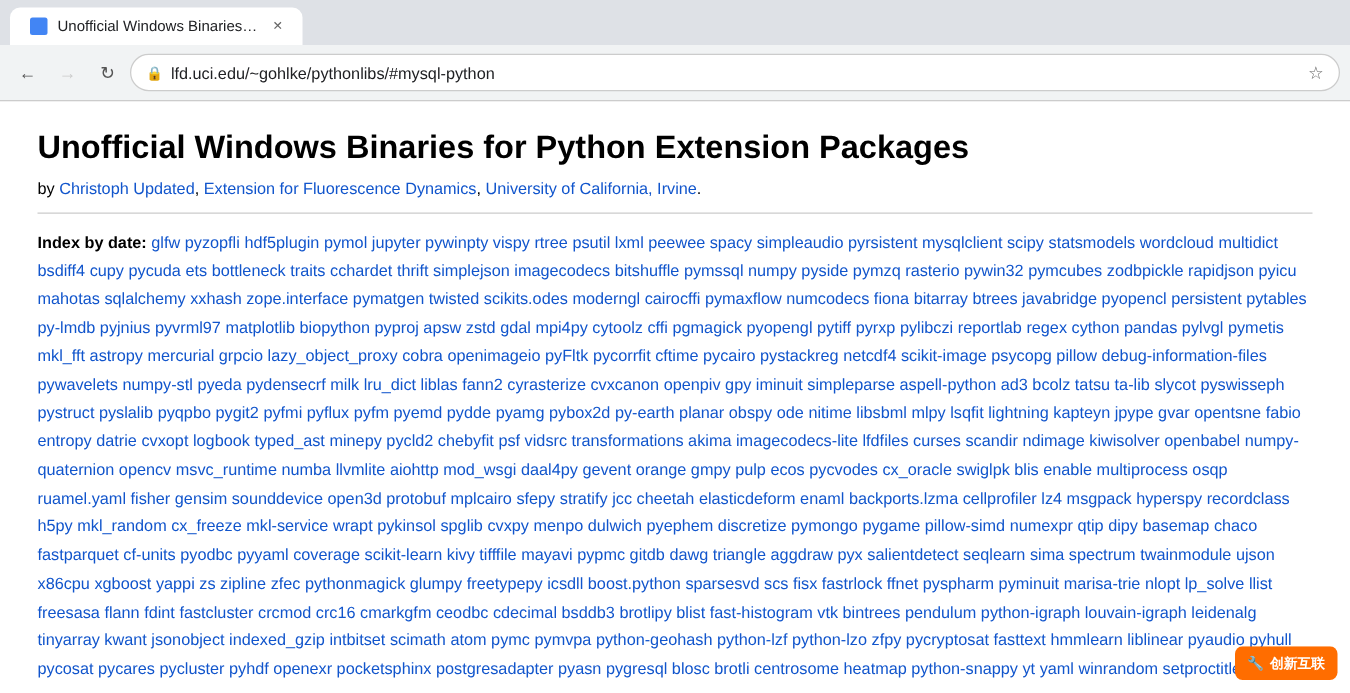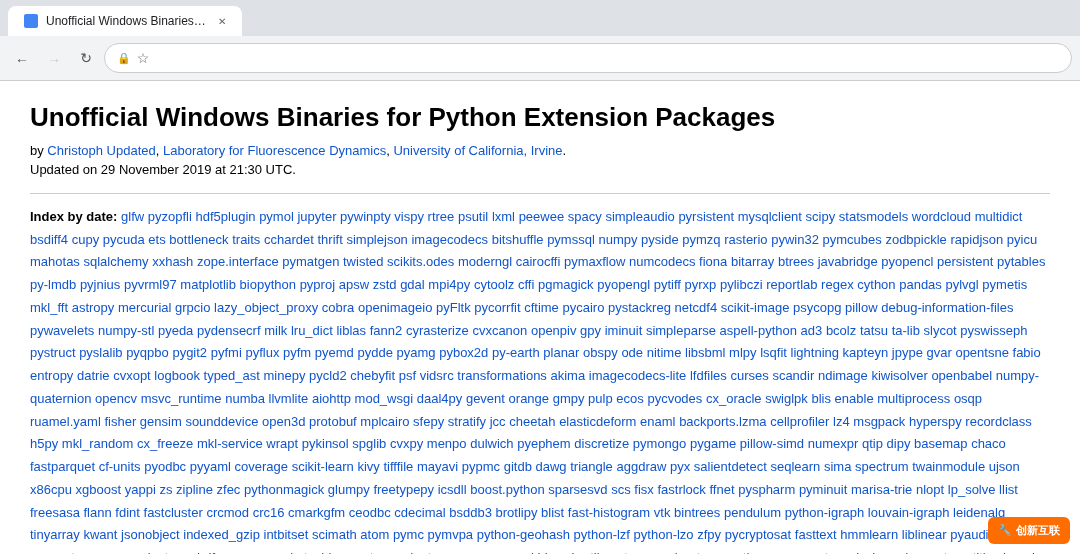--- a/index.html
+++ b/index.html
@@ -221,34 +221,34 @@
     </div>
   </div>
 
   <div class="nav-bar">
     <button class="nav-btn" title="Back">←</button>
     <button class="nav-btn disabled" title="Forward">→</button>
     <button class="nav-btn" title="Reload">↻</button>
 
     <div class="address-bar">
       <span class="lock-icon">🔒</span>
+      <span class="url-text">lfd.uci.edu/~gohlke/pythonlibs/#mysql-python</span>
       <span style="color:#666;font-size:14px;">☆</span>
     </div>
 
   </div>
 </div>
 
 <div class="page-content">
   <h1 class="page-title">Unofficial Windows Binaries for Python Extension Packages</h1>
 
   <p class="subtitle">
-    <span>by </span><a href="#">Christoph Updated</a>, <a href="#">Laboratory for Fluorescence Dynamics</a>, <a href="#">University of California, Irvine</a>.
+    <span>by </span><a href="#">Christoph Updated</a>, <a href="#">Extension for Fluorescence Dynamics</a>, <a href="#">University of California, Irvine</a>.
   </p>
 
-  <p class="updated">Updated on 29 November 2019 at 21:30 UTC.</p>
 
   <hr>
 
   <div class="index-section">
     <span class="label">Index by date:</span>
     <span id="index-links-container"><a href="#glfw" style="color: rgb(17, 85, 204); text-decoration: none; font-size: 13px;">glfw</a> <a href="#pyzopfli" style="color: rgb(17, 85, 204); text-decoration: none; font-size: 13px;">pyzopfli</a> <a href="#hdf5plugin" style="color: rgb(17, 85, 204); text-decoration: none; font-size: 13px;">hdf5plugin</a> <a href="#pymol" style="color: rgb(17, 85, 204); text-decoration: none; font-size: 13px;">pymol</a> <a href="#jupyter" style="color: rgb(17, 85, 204); text-decoration: none; font-size: 13px;">jupyter</a> <a href="#pywinpty" style="color: rgb(17, 85, 204); text-decoration: none; font-size: 13px;">pywinpty</a> <a href="#vispy" style="color: rgb(17, 85, 204); text-decoration: none; font-size: 13px;">vispy</a> <a href="#rtree" style="color: rgb(17, 85, 204); text-decoration: none; font-size: 13px;">rtree</a> <a href="#psutil" style="color: rgb(17, 85, 204); text-decoration: none; font-size: 13px;">psutil</a> <a href="#lxml" style="color: rgb(17, 85, 204); text-decoration: none; font-size: 13px;">lxml</a> <a href="#peewee" style="color: rgb(17, 85, 204); text-decoration: none; font-size: 13px;">peewee</a> <a href="#spacy" style="color: rgb(17, 85, 204); text-decoration: none; font-size: 13px;">spacy</a> <a href="#simpleaudio" style="color: rgb(17, 85, 204); text-decoration: none; font-size: 13px;">simpleaudio</a> <a href="#pyrsistent" style="color: rgb(17, 85, 204); text-decoration: none; font-size: 13px;">pyrsistent</a> <a href="#mysqlclient" style="color: rgb(17, 85, 204); text-decoration: none; font-size: 13px;">mysqlclient</a> <a href="#scipy" style="color: rgb(17, 85, 204); text-decoration: none; font-size: 13px;">scipy</a> <a href="#statsmodels" style="color: rgb(17, 85, 204); text-decoration: none; font-size: 13px;">statsmodels</a> <a href="#wordcloud" style="color: rgb(17, 85, 204); text-decoration: none; font-size: 13px;">wordcloud</a> <a href="#multidict" style="color: rgb(17, 85, 204); text-decoration: none; font-size: 13px;">multidict</a> <a href="#bsdiff4" style="color: rgb(17, 85, 204); text-decoration: none; font-size: 13px;">bsdiff4</a> <a href="#cupy" style="color: rgb(17, 85, 204); text-decoration: none; font-size: 13px;">cupy</a> <a href="#pycuda" style="color: rgb(17, 85, 204); text-decoration: none; font-size: 13px;">pycuda</a> <a href="#ets" style="color: rgb(17, 85, 204); text-decoration: none; font-size: 13px;">ets</a> <a href="#bottleneck" style="color: rgb(17, 85, 204); text-decoration: none; font-size: 13px;">bottleneck</a> <a href="#traits" style="color: rgb(17, 85, 204); text-decoration: none; font-size: 13px;">traits</a> <a href="#cchardet" style="color: rgb(17, 85, 204); text-decoration: none; font-size: 13px;">cchardet</a> <a href="#thrift" style="color: rgb(17, 85, 204); text-decoration: none; font-size: 13px;">thrift</a> <a href="#simplejson" style="color: rgb(17, 85, 204); text-decoration: none; font-size: 13px;">simplejson</a> <a href="#imagecodecs" style="color: rgb(17, 85, 204); text-decoration: none; font-size: 13px;">imagecodecs</a> <a href="#bitshuffle" style="color: rgb(17, 85, 204); text-decoration: none; font-size: 13px;">bitshuffle</a> <a href="#pymssql" style="color: rgb(17, 85, 204); text-decoration: none; font-size: 13px;">pymssql</a> <a href="#numpy" style="color: rgb(17, 85, 204); text-decoration: none; font-size: 13px;">numpy</a> <a href="#pyside" style="color: rgb(17, 85, 204); text-decoration: none; font-size: 13px;">pyside</a> <a href="#pymzq" style="color: rgb(17, 85, 204); text-decoration: none; font-size: 13px;">pymzq</a> <a href="#rasterio" style="color: rgb(17, 85, 204); text-decoration: none; font-size: 13px;">rasterio</a> <a href="#pywin32" style="color: rgb(17, 85, 204); text-decoration: none; font-size: 13px;">pywin32</a> <a href="#pymcubes" style="color: rgb(17, 85, 204); text-decoration: none; font-size: 13px;">pymcubes</a> <a href="#zodbpickle" style="color: rgb(17, 85, 204); text-decoration: none; font-size: 13px;">zodbpickle</a> <a href="#rapidjson" style="color: rgb(17, 85, 204); text-decoration: none; font-size: 13px;">rapidjson</a> <a href="#pyicu" style="color: rgb(17, 85, 204); text-decoration: none; font-size: 13px;">pyicu</a> <a href="#mahotas" style="color: rgb(17, 85, 204); text-decoration: none; font-size: 13px;">mahotas</a> <a href="#sqlalchemy" style="color: rgb(17, 85, 204); text-decoration: none; font-size: 13px;">sqlalchemy</a> <a href="#xxhash" style="color: rgb(17, 85, 204); text-decoration: none; font-size: 13px;">xxhash</a> <a href="#zope-interface" style="color: rgb(17, 85, 204); text-decoration: none; font-size: 13px;">zope.interface</a> <a href="#pymatgen" style="color: rgb(17, 85, 204); text-decoration: none; font-size: 13px;">pymatgen</a> <a href="#twisted" style="color: rgb(17, 85, 204); text-decoration: none; font-size: 13px;">twisted</a> <a href="#scikits-odes" style="color: rgb(17, 85, 204); text-decoration: none; font-size: 13px;">scikits.odes</a> <a href="#moderngl" style="color: rgb(17, 85, 204); text-decoration: none; font-size: 13px;">moderngl</a> <a href="#cairocffi" style="color: rgb(17, 85, 204); text-decoration: none; font-size: 13px;">cairocffi</a> <a href="#pymaxflow" style="color: rgb(17, 85, 204); text-decoration: none; font-size: 13px;">pymaxflow</a> <a href="#numcodecs" style="color: rgb(17, 85, 204); text-decoration: none; font-size: 13px;">numcodecs</a> <a href="#fiona" style="color: rgb(17, 85, 204); text-decoration: none; font-size: 13px;">fiona</a> <a href="#bitarray" style="color: rgb(17, 85, 204); text-decoration: none; font-size: 13px;">bitarray</a> <a href="#btrees" style="color: rgb(17, 85, 204); text-decoration: none; font-size: 13px;">btrees</a> <a href="#javabridge" style="color: rgb(17, 85, 204); text-decoration: none; font-size: 13px;">javabridge</a> <a href="#pyopencl" style="color: rgb(17, 85, 204); text-decoration: none; font-size: 13px;">pyopencl</a> <a href="#persistent" style="color: rgb(17, 85, 204); text-decoration: none; font-size: 13px;">persistent</a> <a href="#pytables" style="color: rgb(17, 85, 204); text-decoration: none; font-size: 13px;">pytables</a> <a href="#py-lmdb" style="color: rgb(17, 85, 204); text-decoration: none; font-size: 13px;">py-lmdb</a> <a href="#pyjnius" style="color: rgb(17, 85, 204); text-decoration: none; font-size: 13px;">pyjnius</a> <a href="#pyvrml97" style="color: rgb(17, 85, 204); text-decoration: none; font-size: 13px;">pyvrml97</a> <a href="#matplotlib" style="color: rgb(17, 85, 204); text-decoration: none; font-size: 13px;">matplotlib</a> <a href="#biopython" style="color: rgb(17, 85, 204); text-decoration: none; font-size: 13px;">biopython</a> <a href="#pyproj" style="color: rgb(17, 85, 204); text-decoration: none; font-size: 13px;">pyproj</a> <a href="#apsw" style="color: rgb(17, 85, 204); text-decoration: none; font-size: 13px;">apsw</a> <a href="#zstd" style="color: rgb(17, 85, 204); text-decoration: none; font-size: 13px;">zstd</a> <a href="#gdal" style="color: rgb(17, 85, 204); text-decoration: none; font-size: 13px;">gdal</a> <a href="#mpi4py" style="color: rgb(17, 85, 204); text-decoration: none; font-size: 13px;">mpi4py</a> <a href="#cytoolz" style="color: rgb(17, 85, 204); text-decoration: none; font-size: 13px;">cytoolz</a> <a href="#cffi" style="color: rgb(17, 85, 204); text-decoration: none; font-size: 13px;">cffi</a> <a href="#pgmagick" style="color: rgb(17, 85, 204); text-decoration: none; font-size: 13px;">pgmagick</a> <a href="#pyopengl" style="color: rgb(17, 85, 204); text-decoration: none; font-size: 13px;">pyopengl</a> <a href="#pytiff" style="color: rgb(17, 85, 204); text-decoration: none; font-size: 13px;">pytiff</a> <a href="#pyrxp" style="color: rgb(17, 85, 204); text-decoration: none; font-size: 13px;">pyrxp</a> <a href="#pylibczi" style="color: rgb(17, 85, 204); text-decoration: none; font-size: 13px;">pylibczi</a> <a href="#reportlab" style="color: rgb(17, 85, 204); text-decoration: none; font-size: 13px;">reportlab</a> <a href="#regex" style="color: rgb(17, 85, 204); text-decoration: none; font-size: 13px;">regex</a> <a href="#cython" style="color: rgb(17, 85, 204); text-decoration: none; font-size: 13px;">cython</a> <a href="#pandas" style="color: rgb(17, 85, 204); text-decoration: none; font-size: 13px;">pandas</a> <a href="#pylvgl" style="color: rgb(17, 85, 204); text-decoration: none; font-size: 13px;">pylvgl</a> <a href="#pymetis" style="color: rgb(17, 85, 204); text-decoration: none; font-size: 13px;">pymetis</a> <a href="#mkl-fft" style="color: rgb(17, 85, 204); text-decoration: none; font-size: 13px;">mkl_fft</a> <a href="#astropy" style="color: rgb(17, 85, 204); text-decoration: none; font-size: 13px;">astropy</a> <a href="#mercurial" style="color: rgb(17, 85, 204); text-decoration: none; font-size: 13px;">mercurial</a> <a href="#grpcio" style="color: rgb(17, 85, 204); text-decoration: none; font-size: 13px;">grpcio</a> <a href="#lazy-object-proxy" style="color: rgb(17, 85, 204); text-decoration: none; font-size: 13px;">lazy_object_proxy</a> <a href="#cobra" style="color: rgb(17, 85, 204); text-decoration: none; font-size: 13px;">cobra</a> <a href="#openimageio" style="color: rgb(17, 85, 204); text-decoration: none; font-size: 13px;">openimageio</a> <a href="#pyfltk" style="color: rgb(17, 85, 204); text-decoration: none; font-size: 13px;">pyFltk</a> <a href="#pycorrfit" style="color: rgb(17, 85, 204); text-decoration: none; font-size: 13px;">pycorrfit</a> <a href="#cftime" style="color: rgb(17, 85, 204); text-decoration: none; font-size: 13px;">cftime</a> <a href="#pycairo" style="color: rgb(17, 85, 204); text-decoration: none; font-size: 13px;">pycairo</a> <a href="#pystackreg" style="color: rgb(17, 85, 204); text-decoration: none; font-size: 13px;">pystackreg</a> <a href="#netcdf4" style="color: rgb(17, 85, 204); text-decoration: none; font-size: 13px;">netcdf4</a> <a href="#scikit-image" style="color: rgb(17, 85, 204); text-decoration: none; font-size: 13px;">scikit-image</a> <a href="#psycopg" style="color: rgb(17, 85, 204); text-decoration: none; font-size: 13px;">psycopg</a> <a href="#pillow" style="color: rgb(17, 85, 204); text-decoration: none; font-size: 13px;">pillow</a> <a href="#debug-information-files" style="color: rgb(17, 85, 204); text-decoration: none; font-size: 13px;">debug-information-files</a> <a href="#pywavelets" style="color: rgb(17, 85, 204); text-decoration: none; font-size: 13px;">pywavelets</a> <a href="#numpy-stl" style="color: rgb(17, 85, 204); text-decoration: none; font-size: 13px;">numpy-stl</a> <a href="#pyeda" style="color: rgb(17, 85, 204); text-decoration: none; font-size: 13px;">pyeda</a> <a href="#pydensecrf" style="color: rgb(17, 85, 204); text-decoration: none; font-size: 13px;">pydensecrf</a> <a href="#milk" style="color: rgb(17, 85, 204); text-decoration: none; font-size: 13px;">milk</a> <a href="#lru-dict" style="color: rgb(17, 85, 204); text-decoration: none; font-size: 13px;">lru_dict</a> <a href="#liblas" style="color: rgb(17, 85, 204); text-decoration: none; font-size: 13px;">liblas</a> <a href="#fann2" style="color: rgb(17, 85, 204); text-decoration: none; font-size: 13px;">fann2</a> <a href="#cyrasterize" style="color: rgb(17, 85, 204); text-decoration: none; font-size: 13px;">cyrasterize</a> <a href="#cvxcanon" style="color: rgb(17, 85, 204); text-decoration: none; font-size: 13px;">cvxcanon</a> <a href="#openpiv" style="color: rgb(17, 85, 204); text-decoration: none; font-size: 13px;">openpiv</a> <a href="#gpy" style="color: rgb(17, 85, 204); text-decoration: none; font-size: 13px;">gpy</a> <a href="#iminuit" style="color: rgb(17, 85, 204); text-decoration: none; font-size: 13px;">iminuit</a> <a href="#simpleparse" style="color: rgb(17, 85, 204); text-decoration: none; font-size: 13px;">simpleparse</a> <a href="#aspell-python" style="color: rgb(17, 85, 204); text-decoration: none; font-size: 13px;">aspell-python</a> <a href="#ad3" style="color: rgb(17, 85, 204); text-decoration: none; font-size: 13px;">ad3</a> <a href="#bcolz" style="color: rgb(17, 85, 204); text-decoration: none; font-size: 13px;">bcolz</a> <a href="#tatsu" style="color: rgb(17, 85, 204); text-decoration: none; font-size: 13px;">tatsu</a> <a href="#ta-lib" style="color: rgb(17, 85, 204); text-decoration: none; font-size: 13px;">ta-lib</a> <a href="#slycot" style="color: rgb(17, 85, 204); text-decoration: none; font-size: 13px;">slycot</a> <a href="#pyswisseph" style="color: rgb(17, 85, 204); text-decoration: none; font-size: 13px;">pyswisseph</a> <a href="#pystruct" style="color: rgb(17, 85, 204); text-decoration: none; font-size: 13px;">pystruct</a> <a href="#pyslalib" style="color: rgb(17, 85, 204); text-decoration: none; font-size: 13px;">pyslalib</a> <a href="#pyqpbo" style="color: rgb(17, 85, 204); text-decoration: none; font-size: 13px;">pyqpbo</a> <a href="#pygit2" style="color: rgb(17, 85, 204); text-decoration: none; font-size: 13px;">pygit2</a> <a href="#pyfmi" style="color: rgb(17, 85, 204); text-decoration: none; font-size: 13px;">pyfmi</a> <a href="#pyflux" style="color: rgb(17, 85, 204); text-decoration: none; font-size: 13px;">pyflux</a> <a href="#pyfm" style="color: rgb(17, 85, 204); text-decoration: none; font-size: 13px;">pyfm</a> <a href="#pyemd" style="color: rgb(17, 85, 204); text-decoration: none; font-size: 13px;">pyemd</a> <a href="#pydde" style="color: rgb(17, 85, 204); text-decoration: none; font-size: 13px;">pydde</a> <a href="#pyamg" style="color: rgb(17, 85, 204); text-decoration: none; font-size: 13px;">pyamg</a> <a href="#pybox2d" style="color: rgb(17, 85, 204); text-decoration: none; font-size: 13px;">pybox2d</a> <a href="#py-earth" style="color: rgb(17, 85, 204); text-decoration: none; font-size: 13px;">py-earth</a> <a href="#planar" style="color: rgb(17, 85, 204); text-decoration: none; font-size: 13px;">planar</a> <a href="#obspy" style="color: rgb(17, 85, 204); text-decoration: none; font-size: 13px;">obspy</a> <a href="#ode" style="color: rgb(17, 85, 204); text-decoration: none; font-size: 13px;">ode</a> <a href="#nitime" style="color: rgb(17, 85, 204); text-decoration: none; font-size: 13px;">nitime</a> <a href="#libsbml" style="color: rgb(17, 85, 204); text-decoration: none; font-size: 13px;">libsbml</a> <a href="#mlpy" style="color: rgb(17, 85, 204); text-decoration: none; font-size: 13px;">mlpy</a> <a href="#lsqfit" style="color: rgb(17, 85, 204); text-decoration: none; font-size: 13px;">lsqfit</a> <a href="#lightning" style="color: rgb(17, 85, 204); text-decoration: none; font-size: 13px;">lightning</a> <a href="#kapteyn" style="color: rgb(17, 85, 204); text-decoration: none; font-size: 13px;">kapteyn</a> <a href="#jpype" style="color: rgb(17, 85, 204); text-decoration: none; font-size: 13px;">jpype</a> <a href="#gvar" style="color: rgb(17, 85, 204); text-decoration: none; font-size: 13px;">gvar</a> <a href="#opentsne" style="color: rgb(17, 85, 204); text-decoration: none; font-size: 13px;">opentsne</a> <a href="#fabio" style="color: rgb(17, 85, 204); text-decoration: none; font-size: 13px;">fabio</a> <a href="#entropy" style="color: rgb(17, 85, 204); text-decoration: none; font-size: 13px;">entropy</a> <a href="#datrie" style="color: rgb(17, 85, 204); text-decoration: none; font-size: 13px;">datrie</a> <a href="#cvxopt" style="color: rgb(17, 85, 204); text-decoration: none; font-size: 13px;">cvxopt</a> <a href="#logbook" style="color: rgb(17, 85, 204); text-decoration: none; font-size: 13px;">logbook</a> <a href="#typed-ast" style="color: rgb(17, 85, 204); text-decoration: none; font-size: 13px;">typed_ast</a> <a href="#minepy" style="color: rgb(17, 85, 204); text-decoration: none; font-size: 13px;">minepy</a> <a href="#pycld2" style="color: rgb(17, 85, 204); text-decoration: none; font-size: 13px;">pycld2</a> <a href="#chebyfit" style="color: rgb(17, 85, 204); text-decoration: none; font-size: 13px;">chebyfit</a> <a href="#psf" style="color: rgb(17, 85, 204); text-decoration: none; font-size: 13px;">psf</a> <a href="#vidsrc" style="color: rgb(17, 85, 204); text-decoration: none; font-size: 13px;">vidsrc</a> <a href="#transformations" style="color: rgb(17, 85, 204); text-decoration: none; font-size: 13px;">transformations</a> <a href="#akima" style="color: rgb(17, 85, 204); text-decoration: none; font-size: 13px;">akima</a> <a href="#imagecodecs-lite" style="color: rgb(17, 85, 204); text-decoration: none; font-size: 13px;">imagecodecs-lite</a> <a href="#lfdfiles" style="color: rgb(17, 85, 204); text-decoration: none; font-size: 13px;">lfdfiles</a> <a href="#curses" style="color: rgb(17, 85, 204); text-decoration: none; font-size: 13px;">curses</a> <a href="#scandir" style="color: rgb(17, 85, 204); text-decoration: none; font-size: 13px;">scandir</a> <a href="#ndimage" style="color: rgb(17, 85, 204); text-decoration: none; font-size: 13px;">ndimage</a> <a href="#kiwisolver" style="color: rgb(17, 85, 204); text-decoration: none; font-size: 13px;">kiwisolver</a> <a href="#openbabel" style="color: rgb(17, 85, 204); text-decoration: none; font-size: 13px;">openbabel</a> <a href="#numpy-quaternion" style="color: rgb(17, 85, 204); text-decoration: none; font-size: 13px;">numpy-quaternion</a> <a href="#opencv" style="color: rgb(17, 85, 204); text-decoration: none; font-size: 13px;">opencv</a> <a href="#msvc-runtime" style="color: rgb(17, 85, 204); text-decoration: none; font-size: 13px;">msvc_runtime</a> <a href="#numba" style="color: rgb(17, 85, 204); text-decoration: none; font-size: 13px;">numba</a> <a href="#llvmlite" style="color: rgb(17, 85, 204); text-decoration: none; font-size: 13px;">llvmlite</a> <a href="#aiohttp" style="color: rgb(17, 85, 204); text-decoration: none; font-size: 13px;">aiohttp</a> <a href="#mod-wsgi" style="color: rgb(17, 85, 204); text-decoration: none; font-size: 13px;">mod_wsgi</a> <a href="#daal4py" style="color: rgb(17, 85, 204); text-decoration: none; font-size: 13px;">daal4py</a> <a href="#gevent" style="color: rgb(17, 85, 204); text-decoration: none; font-size: 13px;">gevent</a> <a href="#orange" style="color: rgb(17, 85, 204); text-decoration: none; font-size: 13px;">orange</a> <a href="#gmpy" style="color: rgb(17, 85, 204); text-decoration: none; font-size: 13px;">gmpy</a> <a href="#pulp" style="color: rgb(17, 85, 204); text-decoration: none; font-size: 13px;">pulp</a> <a href="#ecos" style="color: rgb(17, 85, 204); text-decoration: none; font-size: 13px;">ecos</a> <a href="#pycvodes" style="color: rgb(17, 85, 204); text-decoration: none; font-size: 13px;">pycvodes</a> <a href="#cx-oracle" style="color: rgb(17, 85, 204); text-decoration: none; font-size: 13px;">cx_oracle</a> <a href="#swiglpk" style="color: rgb(17, 85, 204); text-decoration: none; font-size: 13px;">swiglpk</a> <a href="#blis" style="color: rgb(17, 85, 204); text-decoration: none; font-size: 13px;">blis</a> <a href="#enable" style="color: rgb(17, 85, 204); text-decoration: none; font-size: 13px;">enable</a> <a href="#multiprocess" style="color: rgb(17, 85, 204); text-decoration: none; font-size: 13px;">multiprocess</a> <a href="#osqp" style="color: rgb(17, 85, 204); text-decoration: none; font-size: 13px;">osqp</a> <a href="#ruamel-yaml" style="color: rgb(17, 85, 204); text-decoration: none; font-size: 13px;">ruamel.yaml</a> <a href="#fisher" style="color: rgb(17, 85, 204); text-decoration: none; font-size: 13px;">fisher</a> <a href="#gensim" style="color: rgb(17, 85, 204); text-decoration: none; font-size: 13px;">gensim</a> <a href="#sounddevice" style="color: rgb(17, 85, 204); text-decoration: none; font-size: 13px;">sounddevice</a> <a href="#open3d" style="color: rgb(17, 85, 204); text-decoration: none; font-size: 13px;">open3d</a> <a href="#protobuf" style="color: rgb(17, 85, 204); text-decoration: none; font-size: 13px;">protobuf</a> <a href="#mplcairo" style="color: rgb(17, 85, 204); text-decoration: none; font-size: 13px;">mplcairo</a> <a href="#sfepy" style="color: rgb(17, 85, 204); text-decoration: none; font-size: 13px;">sfepy</a> <a href="#stratify" style="color: rgb(17, 85, 204); text-decoration: none; font-size: 13px;">stratify</a> <a href="#jcc" style="color: rgb(17, 85, 204); text-decoration: none; font-size: 13px;">jcc</a> <a href="#cheetah" style="color: rgb(17, 85, 204); text-decoration: none; font-size: 13px;">cheetah</a> <a href="#elasticdeform" style="color: rgb(17, 85, 204); text-decoration: none; font-size: 13px;">elasticdeform</a> <a href="#enaml" style="color: rgb(17, 85, 204); text-decoration: none; font-size: 13px;">enaml</a> <a href="#backports-lzma" style="color: rgb(17, 85, 204); text-decoration: none; font-size: 13px;">backports.lzma</a> <a href="#cellprofiler" style="color: rgb(17, 85, 204); text-decoration: none; font-size: 13px;">cellprofiler</a> <a href="#lz4" style="color: rgb(17, 85, 204); text-decoration: none; font-size: 13px;">lz4</a> <a href="#msgpack" style="color: rgb(17, 85, 204); text-decoration: none; font-size: 13px;">msgpack</a> <a href="#hyperspy" style="color: rgb(17, 85, 204); text-decoration: none; font-size: 13px;">hyperspy</a> <a href="#recordclass" style="color: rgb(17, 85, 204); text-decoration: none; font-size: 13px;">recordclass</a> <a href="#h5py" style="color: rgb(17, 85, 204); text-decoration: none; font-size: 13px;">h5py</a> <a href="#mkl-random" style="color: rgb(17, 85, 204); text-decoration: none; font-size: 13px;">mkl_random</a> <a href="#cx-freeze" style="color: rgb(17, 85, 204); text-decoration: none; font-size: 13px;">cx_freeze</a> <a href="#mkl-service" style="color: rgb(17, 85, 204); text-decoration: none; font-size: 13px;">mkl-service</a> <a href="#wrapt" style="color: rgb(17, 85, 204); text-decoration: none; font-size: 13px;">wrapt</a> <a href="#pykinsol" style="color: rgb(17, 85, 204); text-decoration: none; font-size: 13px;">pykinsol</a> <a href="#spglib" style="color: rgb(17, 85, 204); text-decoration: none; font-size: 13px;">spglib</a> <a href="#cvxpy" style="color: rgb(17, 85, 204); text-decoration: none; font-size: 13px;">cvxpy</a> <a href="#menpo" style="color: rgb(17, 85, 204); text-decoration: none; font-size: 13px;">menpo</a> <a href="#dulwich" style="color: rgb(17, 85, 204); text-decoration: none; font-size: 13px;">dulwich</a> <a href="#pyephem" style="color: rgb(17, 85, 204); text-decoration: none; font-size: 13px;">pyephem</a> <a href="#discretize" style="color: rgb(17, 85, 204); text-decoration: none; font-size: 13px;">discretize</a> <a href="#pymongo" style="color: rgb(17, 85, 204); text-decoration: none; font-size: 13px;">pymongo</a> <a href="#pygame" style="color: rgb(17, 85, 204); text-decoration: none; font-size: 13px;">pygame</a> <a href="#pillow-simd" style="color: rgb(17, 85, 204); text-decoration: none; font-size: 13px;">pillow-simd</a> <a href="#numexpr" style="color: rgb(17, 85, 204); text-decoration: none; font-size: 13px;">numexpr</a> <a href="#qtip" style="color: rgb(17, 85, 204); text-decoration: none; font-size: 13px;">qtip</a> <a href="#dipy" style="color: rgb(17, 85, 204); text-decoration: none; font-size: 13px;">dipy</a> <a href="#basemap" style="color: rgb(17, 85, 204); text-decoration: none; font-size: 13px;">basemap</a> <a href="#chaco" style="color: rgb(17, 85, 204); text-decoration: none; font-size: 13px;">chaco</a> <a href="#fastparquet" style="color: rgb(17, 85, 204); text-decoration: none; font-size: 13px;">fastparquet</a> <a href="#cf-units" style="color: rgb(17, 85, 204); text-decoration: none; font-size: 13px;">cf-units</a> <a href="#pyodbc" style="color: rgb(17, 85, 204); text-decoration: none; font-size: 13px;">pyodbc</a> <a href="#pyyaml" style="color: rgb(17, 85, 204); text-decoration: none; font-size: 13px;">pyyaml</a> <a href="#coverage" style="color: rgb(17, 85, 204); text-decoration: none; font-size: 13px;">coverage</a> <a href="#scikit-learn" style="color: rgb(17, 85, 204); text-decoration: none; font-size: 13px;">scikit-learn</a> <a href="#kivy" style="color: rgb(17, 85, 204); text-decoration: none; font-size: 13px;">kivy</a> <a href="#tifffile" style="color: rgb(17, 85, 204); text-decoration: none; font-size: 13px;">tifffile</a> <a href="#mayavi" style="color: rgb(17, 85, 204); text-decoration: none; font-size: 13px;">mayavi</a> <a href="#pypmc" style="color: rgb(17, 85, 204); text-decoration: none; font-size: 13px;">pypmc</a> <a href="#gitdb" style="color: rgb(17, 85, 204); text-decoration: none; font-size: 13px;">gitdb</a> <a href="#dawg" style="color: rgb(17, 85, 204); text-decoration: none; font-size: 13px;">dawg</a> <a href="#triangle" style="color: rgb(17, 85, 204); text-decoration: none; font-size: 13px;">triangle</a> <a href="#aggdraw" style="color: rgb(17, 85, 204); text-decoration: none; font-size: 13px;">aggdraw</a> <a href="#pyx" style="color: rgb(17, 85, 204); text-decoration: none; font-size: 13px;">pyx</a> <a href="#salientdetect" style="color: rgb(17, 85, 204); text-decoration: none; font-size: 13px;">salientdetect</a> <a href="#seqlearn" style="color: rgb(17, 85, 204); text-decoration: none; font-size: 13px;">seqlearn</a> <a href="#sima" style="color: rgb(17, 85, 204); text-decoration: none; font-size: 13px;">sima</a> <a href="#spectrum" style="color: rgb(17, 85, 204); text-decoration: none; font-size: 13px;">spectrum</a> <a href="#twainmodule" style="color: rgb(17, 85, 204); text-decoration: none; font-size: 13px;">twainmodule</a> <a href="#ujson" style="color: rgb(17, 85, 204); text-decoration: none; font-size: 13px;">ujson</a> <a href="#x86cpu" style="color: rgb(17, 85, 204); text-decoration: none; font-size: 13px;">x86cpu</a> <a href="#xgboost" style="color: rgb(17, 85, 204); text-decoration: none; font-size: 13px;">xgboost</a> <a href="#yappi" style="color: rgb(17, 85, 204); text-decoration: none; font-size: 13px;">yappi</a> <a href="#zs" style="color: rgb(17, 85, 204); text-decoration: none; font-size: 13px;">zs</a> <a href="#zipline" style="color: rgb(17, 85, 204); text-decoration: none; font-size: 13px;">zipline</a> <a href="#zfec" style="color: rgb(17, 85, 204); text-decoration: none; font-size: 13px;">zfec</a> <a href="#pythonmagick" style="color: rgb(17, 85, 204); text-decoration: none; font-size: 13px;">pythonmagick</a> <a href="#glumpy" style="color: rgb(17, 85, 204); text-decoration: none; font-size: 13px;">glumpy</a> <a href="#freetypepy" style="color: rgb(17, 85, 204); text-decoration: none; font-size: 13px;">freetypepy</a> <a href="#icsdll" style="color: rgb(17, 85, 204); text-decoration: none; font-size: 13px;">icsdll</a> <a href="#boost-python" style="color: rgb(17, 85, 204); text-decoration: none; font-size: 13px;">boost.python</a> <a href="#sparsesvd" style="color: rgb(17, 85, 204); text-decoration: none; font-size: 13px;">sparsesvd</a> <a href="#scs" style="color: rgb(17, 85, 204); text-decoration: none; font-size: 13px;">scs</a> <a href="#fisx" style="color: rgb(17, 85, 204); text-decoration: none; font-size: 13px;">fisx</a> <a href="#fastrlock" style="color: rgb(17, 85, 204); text-decoration: none; font-size: 13px;">fastrlock</a> <a href="#ffnet" style="color: rgb(17, 85, 204); text-decoration: none; font-size: 13px;">ffnet</a> <a href="#pyspharm" style="color: rgb(17, 85, 204); text-decoration: none; font-size: 13px;">pyspharm</a> <a href="#pyminuit" style="color: rgb(17, 85, 204); text-decoration: none; font-size: 13px;">pyminuit</a> <a href="#marisa-trie" style="color: rgb(17, 85, 204); text-decoration: none; font-size: 13px;">marisa-trie</a> <a href="#nlopt" style="color: rgb(17, 85, 204); text-decoration: none; font-size: 13px;">nlopt</a> <a href="#lp-solve" style="color: rgb(17, 85, 204); text-decoration: none; font-size: 13px;">lp_solve</a> <a href="#llist" style="color: rgb(17, 85, 204); text-decoration: none; font-size: 13px;">llist</a> <a href="#freesasa" style="color: rgb(17, 85, 204); text-decoration: none; font-size: 13px;">freesasa</a> <a href="#flann" style="color: rgb(17, 85, 204); text-decoration: none; font-size: 13px;">flann</a> <a href="#fdint" style="color: rgb(17, 85, 204); text-decoration: none; font-size: 13px;">fdint</a> <a href="#fastcluster" style="color: rgb(17, 85, 204); text-decoration: none; font-size: 13px;">fastcluster</a> <a href="#crcmod" style="color: rgb(17, 85, 204); text-decoration: none; font-size: 13px;">crcmod</a> <a href="#crc16" style="color: rgb(17, 85, 204); text-decoration: none; font-size: 13px;">crc16</a> <a href="#cmarkgfm" style="color: rgb(17, 85, 204); text-decoration: none; font-size: 13px;">cmarkgfm</a> <a href="#ceodbc" style="color: rgb(17, 85, 204); text-decoration: none; font-size: 13px;">ceodbc</a> <a href="#cdecimal" style="color: rgb(17, 85, 204); text-decoration: none; font-size: 13px;">cdecimal</a> <a href="#bsddb3" style="color: rgb(17, 85, 204); text-decoration: none; font-size: 13px;">bsddb3</a> <a href="#brotlipy" style="color: rgb(17, 85, 204); text-decoration: none; font-size: 13px;">brotlipy</a> <a href="#blist" style="color: rgb(17, 85, 204); text-decoration: none; font-size: 13px;">blist</a> <a href="#fast-histogram" style="color: rgb(17, 85, 204); text-decoration: none; font-size: 13px;">fast-histogram</a> <a href="#vtk" style="color: rgb(17, 85, 204); text-decoration: none; font-size: 13px;">vtk</a> <a href="#bintrees" style="color: rgb(17, 85, 204); text-decoration: none; font-size: 13px;">bintrees</a> <a href="#pendulum" style="color: rgb(17, 85, 204); text-decoration: none; font-size: 13px;">pendulum</a> <a href="#python-igraph" style="color: rgb(17, 85, 204); text-decoration: none; font-size: 13px;">python-igraph</a> <a href="#louvain-igraph" style="color: rgb(17, 85, 204); text-decoration: none; font-size: 13px;">louvain-igraph</a> <a href="#leidenalg" style="color: rgb(17, 85, 204); text-decoration: none; font-size: 13px;">leidenalg</a> <a href="#tinyarray" style="color: rgb(17, 85, 204); text-decoration: none; font-size: 13px;">tinyarray</a> <a href="#kwant" style="color: rgb(17, 85, 204); text-decoration: none; font-size: 13px;">kwant</a> <a href="#jsonobject" style="color: rgb(17, 85, 204); text-decoration: none; font-size: 13px;">jsonobject</a> <a href="#indexed-gzip" style="color: rgb(17, 85, 204); text-decoration: none; font-size: 13px;">indexed_gzip</a> <a href="#intbitset" style="color: rgb(17, 85, 204); text-decoration: none; font-size: 13px;">intbitset</a> <a href="#scimath" style="color: rgb(17, 85, 204); text-decoration: none; font-size: 13px;">scimath</a> <a href="#atom" style="color: rgb(17, 85, 204); text-decoration: none; font-size: 13px;">atom</a> <a href="#pymc" style="color: rgb(17, 85, 204); text-decoration: none; font-size: 13px;">pymc</a> <a href="#pymvpa" style="color: rgb(17, 85, 204); text-decoration: none; font-size: 13px;">pymvpa</a> <a href="#python-geohash" style="color: rgb(17, 85, 204); text-decoration: none; font-size: 13px;">python-geohash</a> <a href="#python-lzf" style="color: rgb(17, 85, 204); text-decoration: none; font-size: 13px;">python-lzf</a> <a href="#python-lzo" style="color: rgb(17, 85, 204); text-decoration: none; font-size: 13px;">python-lzo</a> <a href="#zfpy" style="color: rgb(17, 85, 204); text-decoration: none; font-size: 13px;">zfpy</a> <a href="#pycryptosat" style="color: rgb(17, 85, 204); text-decoration: none; font-size: 13px;">pycryptosat</a> <a href="#fasttext" style="color: rgb(17, 85, 204); text-decoration: none; font-size: 13px;">fasttext</a> <a href="#hmmlearn" style="color: rgb(17, 85, 204); text-decoration: none; font-size: 13px;">hmmlearn</a> <a href="#liblinear" style="color: rgb(17, 85, 204); text-decoration: none; font-size: 13px;">liblinear</a> <a href="#pyaudio" style="color: rgb(17, 85, 204); text-decoration: none; font-size: 13px;">pyaudio</a> <a href="#pyhull" style="color: rgb(17, 85, 204); text-decoration: none; font-size: 13px;">pyhull</a> <a href="#pycosat" style="color: rgb(17, 85, 204); text-decoration: none; font-size: 13px;">pycosat</a> <a href="#pycares" style="color: rgb(17, 85, 204); text-decoration: none; font-size: 13px;">pycares</a> <a href="#pycluster" style="color: rgb(17, 85, 204); text-decoration: none; font-size: 13px;">pycluster</a> <a href="#pyhdf" style="color: rgb(17, 85, 204); text-decoration: none; font-size: 13px;">pyhdf</a> <a href="#openexr" style="color: rgb(17, 85, 204); text-decoration: none; font-size: 13px;">openexr</a> <a href="#pocketsphinx" style="color: rgb(17, 85, 204); text-decoration: none; font-size: 13px;">pocketsphinx</a> <a href="#postgresadapter" style="color: rgb(17, 85, 204); text-decoration: none; font-size: 13px;">postgresadapter</a> <a href="#pyasn" style="color: rgb(17, 85, 204); text-decoration: none; font-size: 13px;">pyasn</a> <a href="#pygresql" style="color: rgb(17, 85, 204); text-decoration: none; font-size: 13px;">pygresql</a> <a href="#blosc" style="color: rgb(17, 85, 204); text-decoration: none; font-size: 13px;">blosc</a> <a href="#brotli" style="color: rgb(17, 85, 204); text-decoration: none; font-size: 13px;">brotli</a> <a href="#centrosome" style="color: rgb(17, 85, 204); text-decoration: none; font-size: 13px;">centrosome</a> <a href="#heatmap" style="color: rgb(17, 85, 204); text-decoration: none; font-size: 13px;">heatmap</a> <a href="#python-snappy" style="color: rgb(17, 85, 204); text-decoration: none; font-size: 13px;">python-snappy</a> <a href="#yt" style="color: rgb(17, 85, 204); text-decoration: none; font-size: 13px;">yt</a> <a href="#yaml" style="color: rgb(17, 85, 204); text-decoration: none; font-size: 13px;">yaml</a> <a href="#winrandom" style="color: rgb(17, 85, 204); text-decoration: none; font-size: 13px;">winrandom</a> <a href="#setproctitle" style="color: rgb(17, 85, 204); text-decoration: none; font-size: 13px;">setproctitle</a> <a href="#shapely" style="color: rgb(17, 85, 204); text-decoration: none; font-size: 13px;">shapely</a>                                                              </span>
   </div>
 </div>
 
 <div class="corner-badge">

